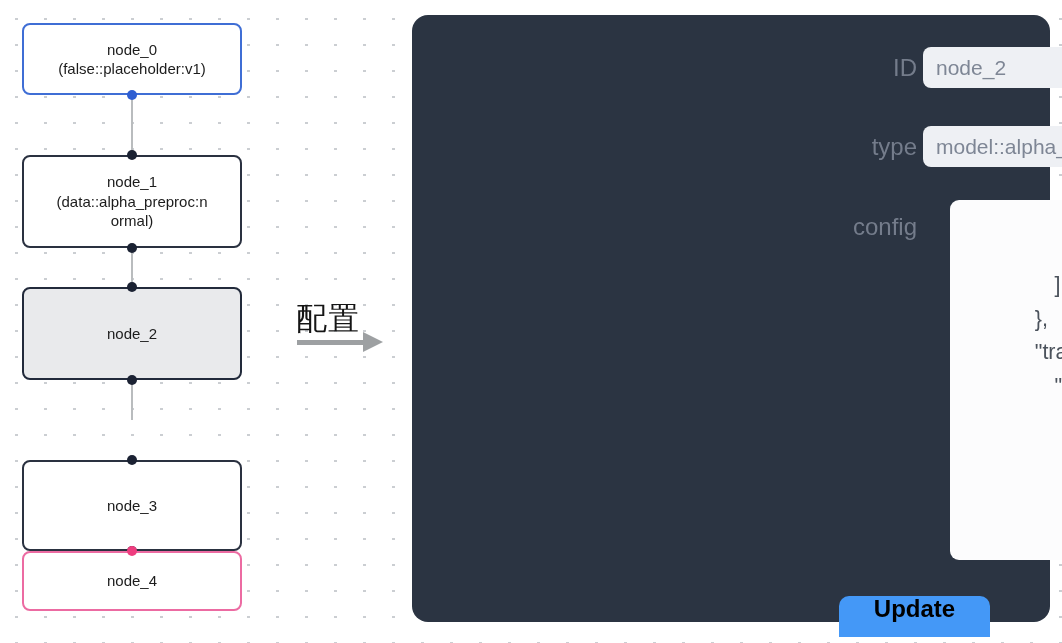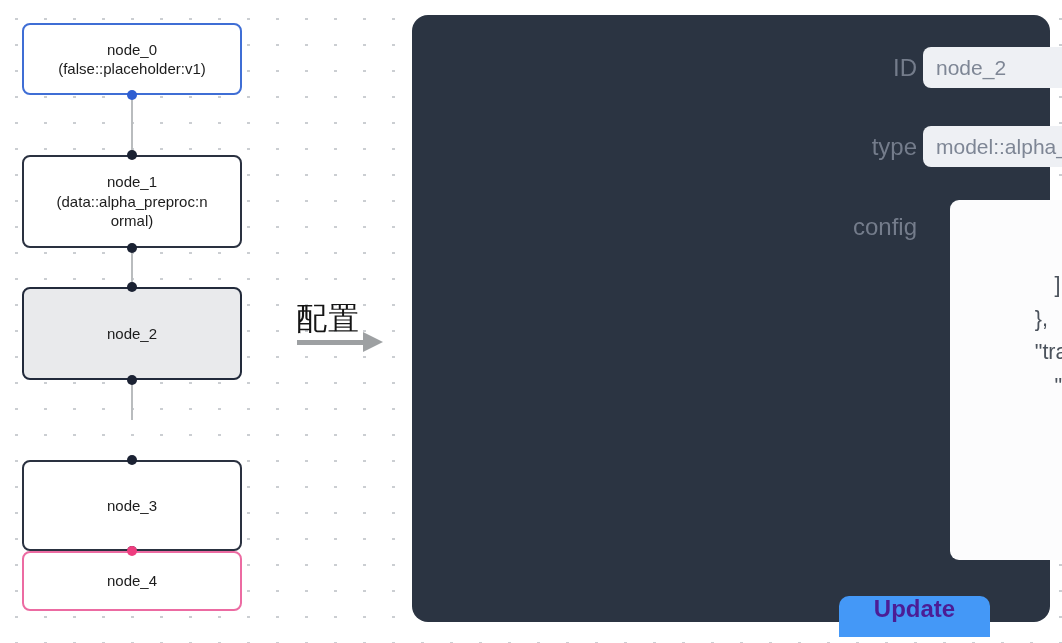--- a/index.html
+++ b/index.html
@@ -54,21 +54,21 @@
   .panel-input--type{top:111px;}
   .config-box{position:absolute;left:538px;top:185px;width:495px;height:360px;background:#fcfcfd;border-radius:9px;overflow:hidden;}
   .config-text{
     position:absolute;left:0;top:0;right:0;bottom:0;
     padding:2px 45px 0 65px;white-space:pre;overflow:hidden;
     font-size:21.5px;line-height:33.5px;word-spacing:3.9px;color:#4b525c;
   }
   .update-btn{
     position:absolute;left:427px;top:581px;width:151px;height:41px;
     background:#4498f7;border:none;border-radius:10px 10px 0 0;cursor:pointer;
-    color:#4c1d95;font-size:24px;font-weight:600;font-family:"Liberation Sans",sans-serif;
+    color:#000000;font-size:24px;font-weight:600;font-family:"Liberation Sans",sans-serif;
     display:flex;align-items:center;justify-content:center;padding-bottom:16px;box-sizing:border-box;
   }
 </style>
 </head>
 <body>
 
 <div class="edge edge--0"></div>
 <div class="edge edge--1"></div>
 <div class="edge edge--2"></div>
 <div class="edge edge--3"></div>

